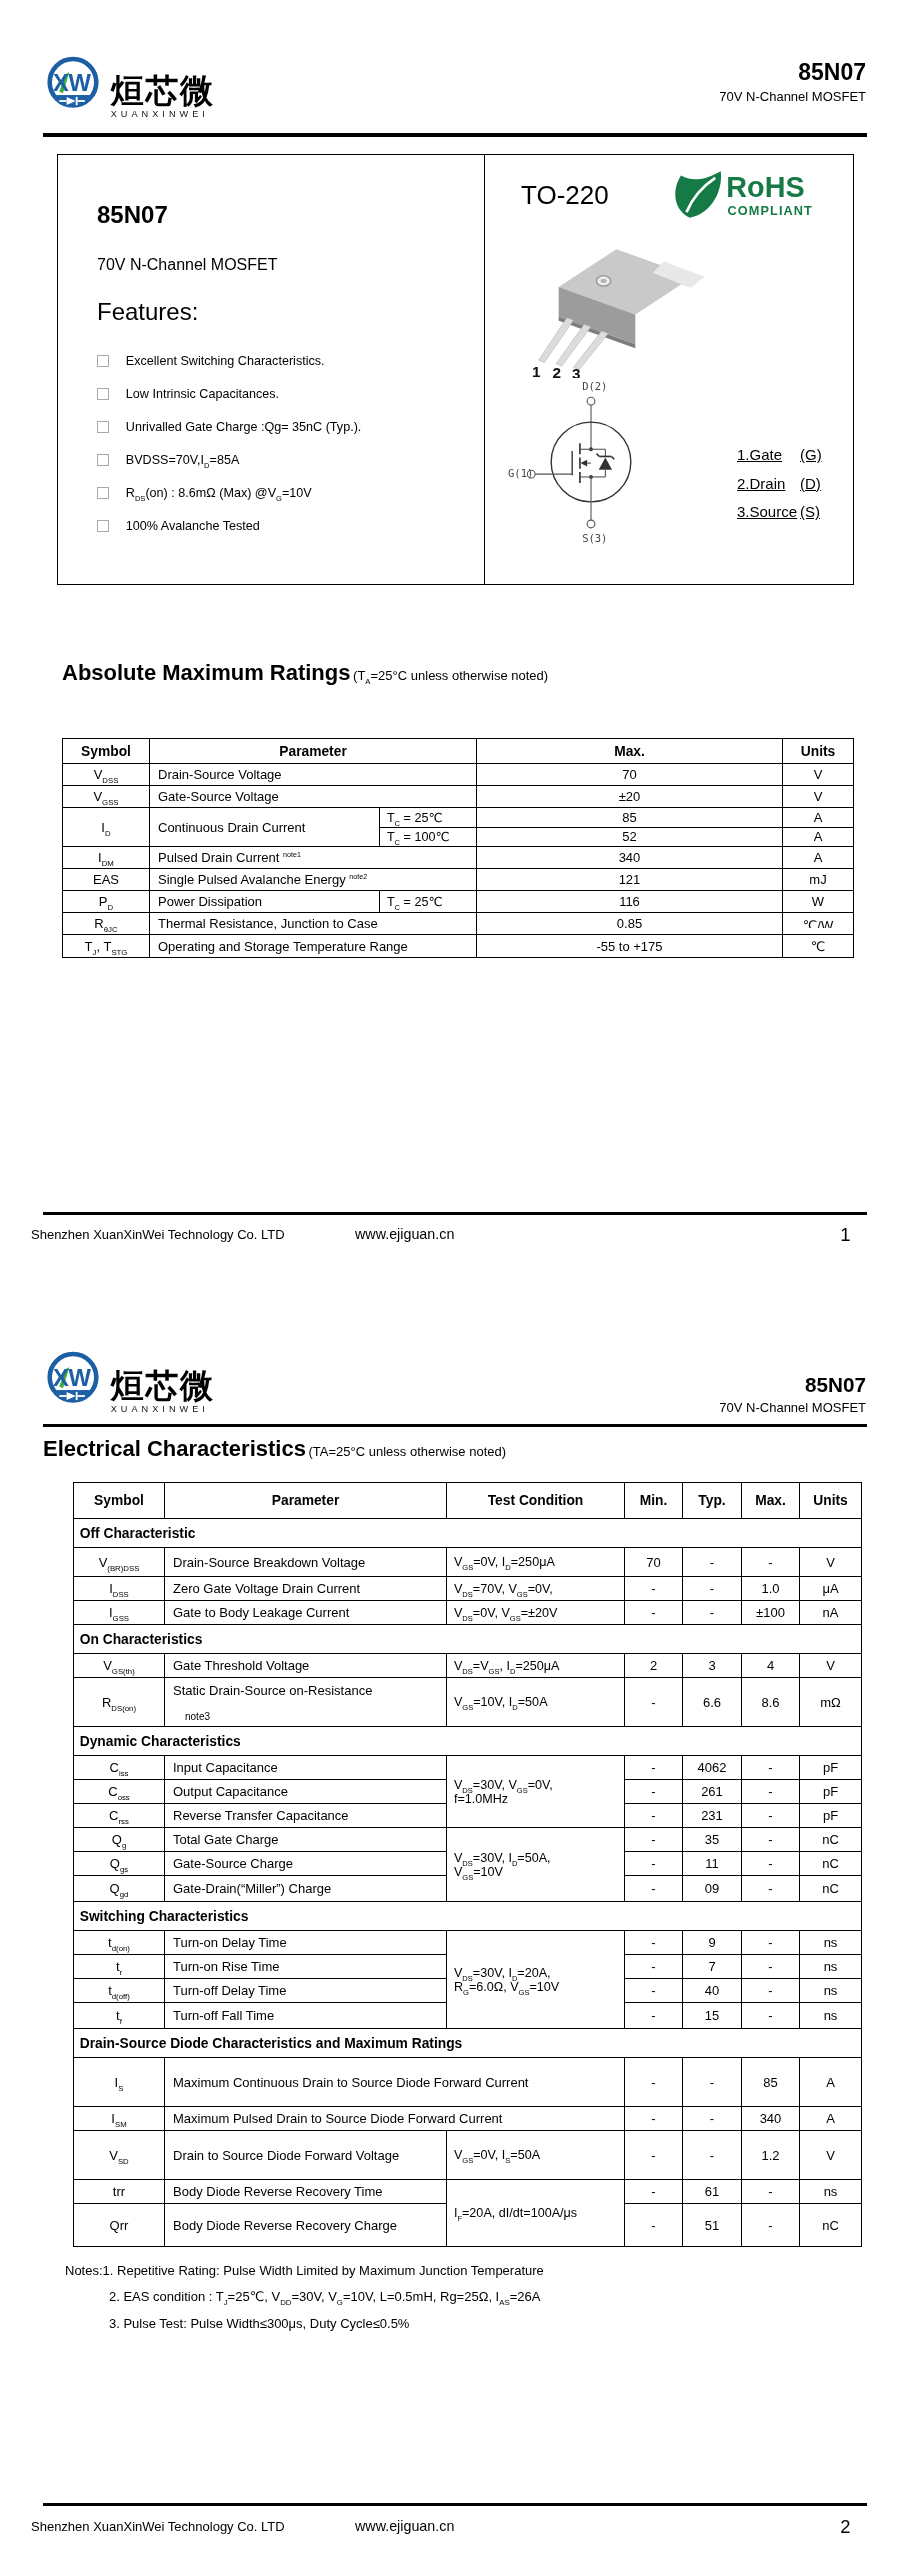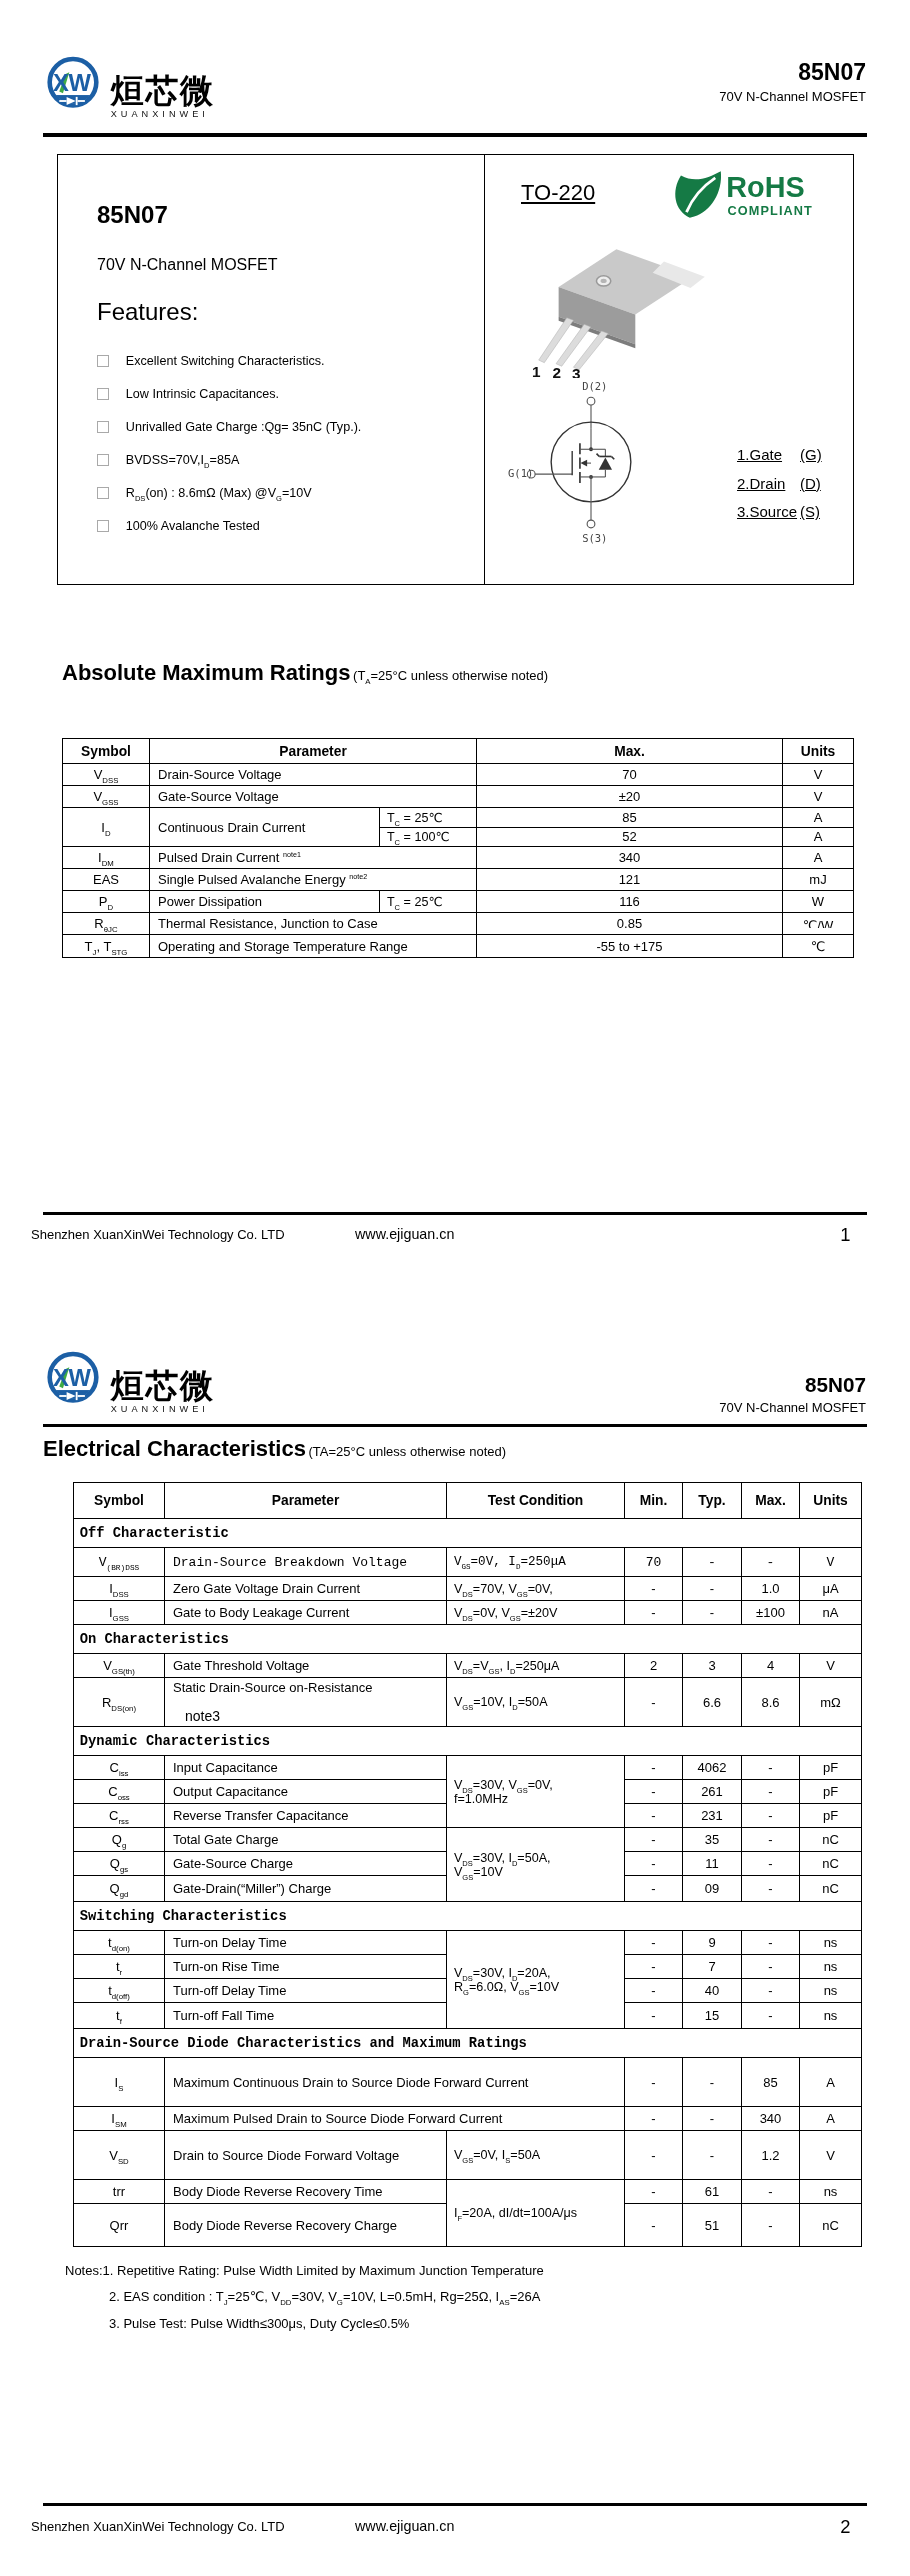--- a/index.html
+++ b/index.html
@@ -19,21 +19,21 @@
   
   .panel{position:absolute;left:57px;top:154px;width:795px;height:429px;border:1.7px solid #000;display:flex;}
   .panel-left{width:427px;border-right:1.1px solid #000;box-sizing:border-box;padding:46px 0 0 39px;}
   .panel-right{position:relative;flex:1;}
   .p-part{font-size:24px;font-weight:bold;}
   .p-sub{font-size:16px;margin-top:27px;}
   .p-feat{font-size:24px;margin-top:24px;}
   .feat-list{margin-top:18.4px;}
   .feat-item{height:33px;display:flex;align-items:center;font-size:12.6px;}
   .cb{width:9.8px;height:9.8px;border:1.1px solid #a9a9a9;display:inline-block;margin-right:17px;flex:0 0 auto;}
-  .to220{position:absolute;left:36px;top:25px;font-size:22px;text-decoration:underline;}
+  .to220{position:absolute;left:36px;top:25px;font-size:26px;}
   .rohs{position:absolute;right:16px;top:11.5px;}
   .pkg{position:absolute;left:16px;top:85px;}
   .mos-sym{position:absolute;left:17px;top:224px;}
   .legend{position:absolute;left:252px;top:291px;font-size:15px;}
   .legend div{margin-bottom:11.5px;display:flex;text-decoration:underline;}
   .legend .ln{width:63px;}
 
   
   .sec-title{position:absolute;left:62px;white-space:nowrap;}
   .sec-title .big{font-size:22px;font-weight:bold;}
@@ -45,22 +45,22 @@
   th, td{border-top-width:1.7px;border-bottom-width:1.7px;padding:0 3.4px;font-size:13px;text-align:center;vertical-align:middle;overflow:hidden;}
   th{font-size:13.8px;font-weight:bold;}
   td.left{text-align:left;padding-left:8px;}
   td.cond{text-align:left;padding-left:6.9px;font-size:12.6px;white-space:pre-line;}
   td.section{text-align:left;padding-left:5.7px;font-size:13.8px;font-weight:bold;}
   sub{font-size:60%;line-height:0;}
   sup{font-size:55%;line-height:0;vertical-align:super;}
   #amr-table{left:62px;top:738px;width:791px;}
   #ec-table{left:73px;top:194px;width:787px;}
   .a44{height:25px;} .a38{height:22px;} .a34{height:19.5px;} .a40{height:23px;}
-  .r62{height:36px;} .r50{height:29px;font-family:Liberation Mono, monospace;} .r42{height:24px;} .r46{height:26px;} .r85{height:49px;} .r75{height:43px;}
-  .pnote{font-size:14px;display:block;margin-top:13px;padding-left:12px;}
+  .r62{height:36px;} .r50{height:29px;} .r42{height:24px;} .r46{height:26px;} .r85{height:49px;} .r75{height:43px;}
+  .pnote{font-size:10px;display:block;margin-top:13px;padding-left:12px;}
   .clip-cw{height:8.6px;overflow:hidden;line-height:14.3px;}
 
   
   .notes{position:absolute;left:65px;top:975px;font-size:13px;}
   .notes .n1{margin-bottom:11px;}
   .notes .nind{margin-left:44px;margin-bottom:11.5px;}
 
   
   .footer-text{position:absolute;left:31px;width:824px;height:23px;}
   .f-company{position:absolute;left:0;top:3.4px;font-size:13px;}

